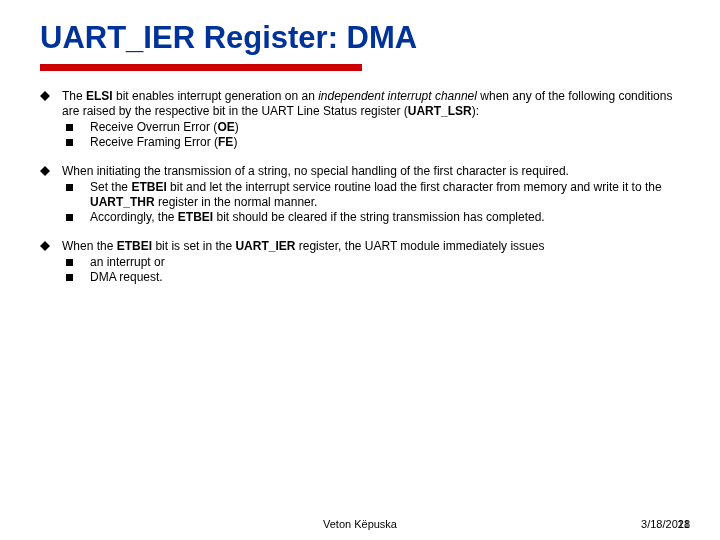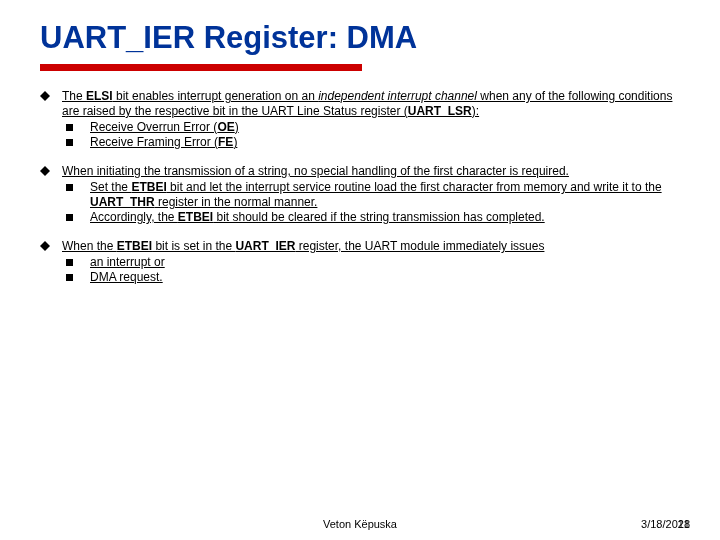--- a/index.html
+++ b/index.html
@@ -31,21 +31,21 @@
   .bullet-item {
     display: flex;
     margin-bottom: 14px;
   }
   .diamond {
     flex: 0 0 22px;
     font-size: 11px;
     padding-top: 2px;
   }
   .diamond svg { width: 10px; height: 10px; }
-  .body-text { flex: 1; text-decoration: underline; }
+  .body-text { flex: 1; }
   .sub-list {
     margin-left: 0;
     margin-top: 1px;
   }
   .sub-item {
     display: flex;
     margin-bottom: 0px;
   }
   .square {
     flex: 0 0 28px;

